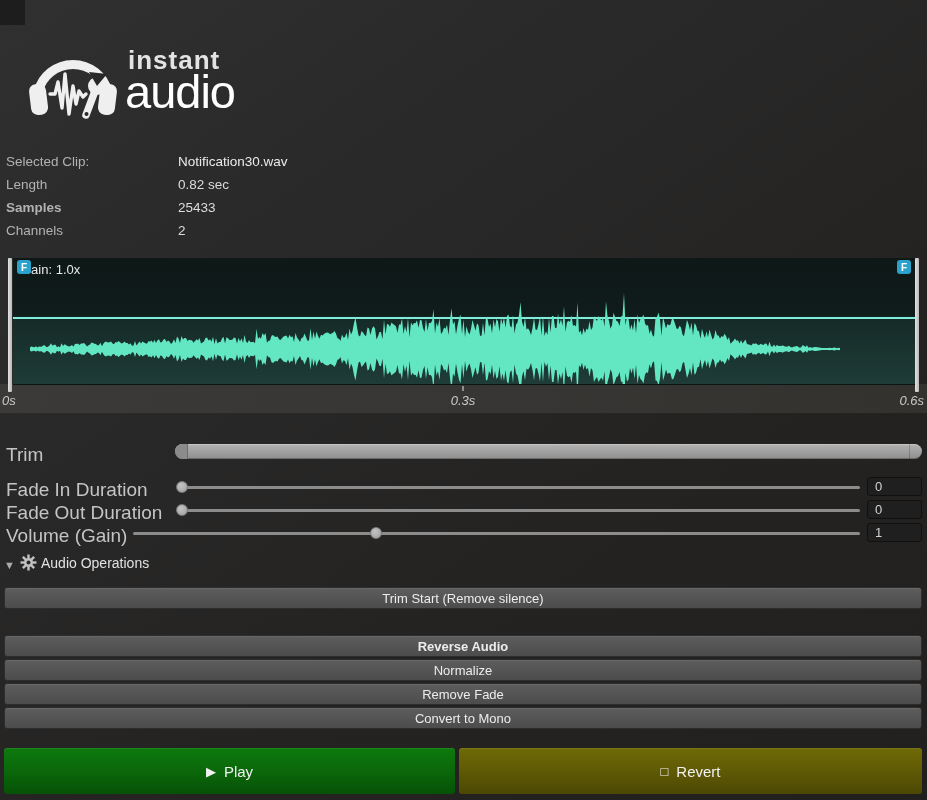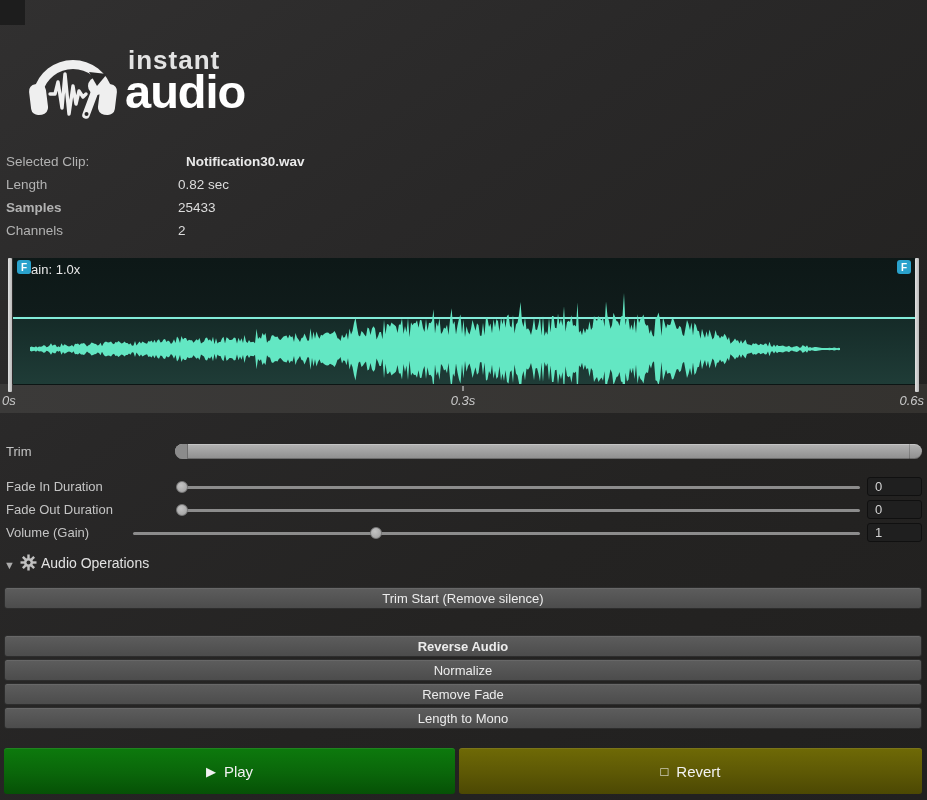--- a/index.html
+++ b/index.html
@@ -9,28 +9,28 @@
     position:relative; width:927px; height:800px; overflow:hidden;
     background:linear-gradient(145deg,#313030 0%, #292828 35%, #242322 65%, #21201f 100%);
   }
   .abs { position:absolute; }
 
   
   .corner-square { left:0; top:0; width:25px; height:25px; background:#1d1d1d; }
 
   
   .logo-instant { left:128px; top:45px; font-size:26px; font-weight:600; letter-spacing:1px; color:#e3e3e3; }
-  .logo-big { left:125px; top:64px; font-size:47px; font-weight:bold; letter-spacing:-1px; display:flex;justify-content:flex-end; }
+  .logo-big { left:125px; top:64px; font-size:47px; font-weight:normal; letter-spacing:-1px; display:flex;justify-content:flex-end; }
   .logo-audio { color:#ffffff; }
   .logo-tools {}
 
   
   .info-label { left:6px; font-size:13.5px; color:#b2b2b2; }
   .info-value { left:178px; font-size:13.5px; color:#dcdcdc; }
-  .bold { font-weight:bold; color:#eaeaea;margin-left:8px; }
+  .bold { font-weight:normal; color:#eaeaea; }
 
   
   .wave-band { left:0; top:384px; width:927px; height:29px;
     background:linear-gradient(90deg,#3b3a39,#34322f); }
   .wave-panel { left:13px; top:258px; width:906px; height:127px; overflow:hidden;
     background:linear-gradient(180deg,#0d1817 0%, #101c1b 45%, #152b28 49%, #1f3c37 100%);
     border-bottom:1px solid #0c1514; }
   .gain-line { left:0; top:59px; width:906px; height:2px; background:#82ebd9; }
   #wave-svg { position:absolute; left:0; top:0; }
   .gain-label { left:8px; top:4px; font-size:13px; color:#e8e8e8; z-index:1; }
@@ -45,21 +45,21 @@
   .mid-tick { left:462px; top:386px; width:2px; height:5px; background:#8f8f8f; }
   .time-label { top:393px; font-size:13px; color:#c9c9c9;font-style:italic; }
   .time-0 { left:2px; }
   .time-mid { left:440px; width:46px; text-align:center; }
   .time-end { left:888px; width:36px; text-align:right; }
 
   
   .sel-text { left:6px; top:417px; font-size:14.5px; color:#d8d8d8; }
 
   
-  .row-label { left:6px; font-size:13px; color:#c4c4c4; }
+  .row-label { left:6px; font-size:19px; color:#c4c4c4; }
   .trim-slider { left:175px; top:444px; width:747px; height:15px; border-radius:8px;
     background:linear-gradient(180deg,#b3b3b3,#8e8e8e);
     box-shadow:inset 0 1px 0 rgba(255,255,255,.25), inset 0 -1px 0 rgba(0,0,0,.25); }
   .trim-cap-left { position:absolute; left:0; top:0; width:13px; height:15px;
     border-radius:8px 0 0 8px; background:#8b8b8b; border-right:1px solid #6d6d6d; }
   .trim-cap-right { position:absolute; right:0; top:0; width:13px; height:15px;
     border-radius:0 8px 8px 0; border-left:1px solid rgba(0,0,0,.18); }
   .slider-track { height:3px; background:#8c8c8c; border-radius:2px; }
   .slider-thumb { width:12px; height:12px; border-radius:50%;
     background:radial-gradient(circle at 40% 35%, #c4c4c4, #9c9c9c); border:1px solid #787878; }
@@ -179,21 +179,21 @@
     </g>
     <circle cx="8.5" cy="8.5" r="4.6" fill="#c2c2c2"></circle>
     <circle cx="8.5" cy="8.5" r="2" fill="#292828"></circle>
   </svg>
   <div class="abs fold-label">Audio Operations</div>
 
   <button class="abs op-btn" style="top:587px;">Trim Start (Remove silence)</button>
   <button class="abs op-btn" style="top:635px;font-weight:bold;">Reverse Audio</button>
   <button class="abs op-btn" style="top:659px;">Normalize</button>
   <button class="abs op-btn" style="top:683px;">Remove Fade</button>
-  <button class="abs op-btn" style="top:707px;">Length to Mono</button>
+  <button class="abs op-btn" style="top:707px;">Convert to Mono</button>
 
   <button class="abs action-btn play-btn">
     <span class="action-icon">▶</span>
     <span>Play</span>
   </button>
   <button class="abs action-btn revert-btn">
     <span class="action-icon">□</span>
     <span>Revert</span>
   </button>
 

